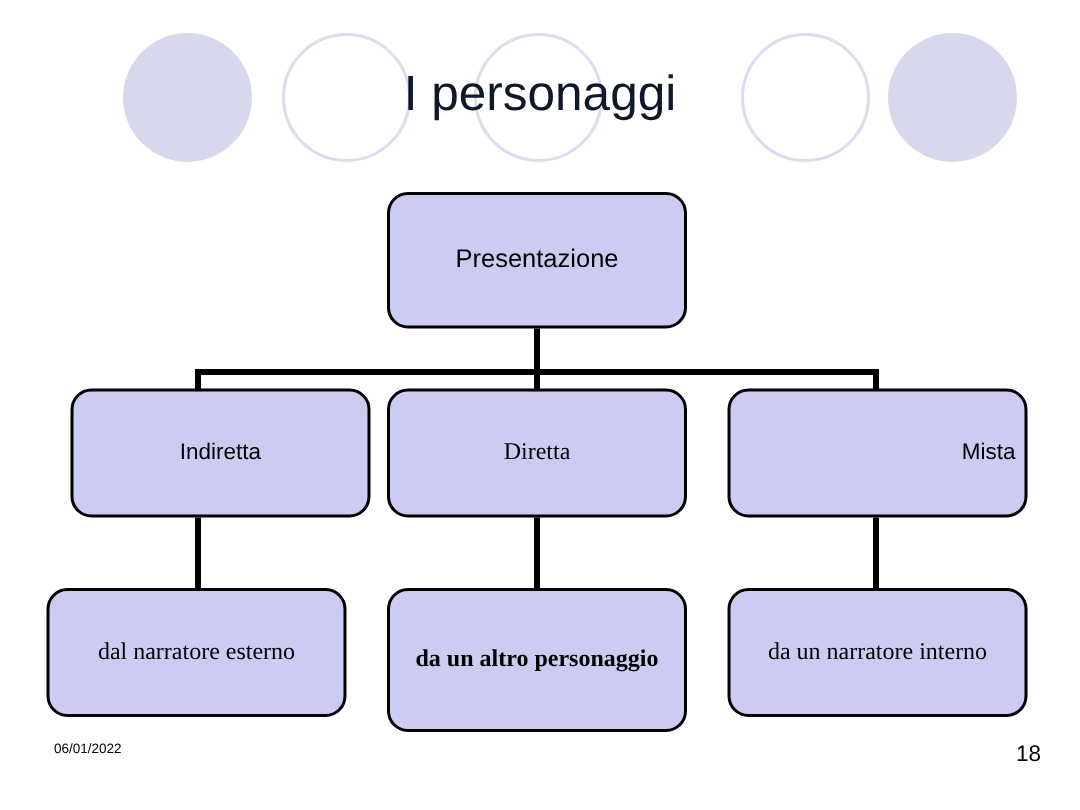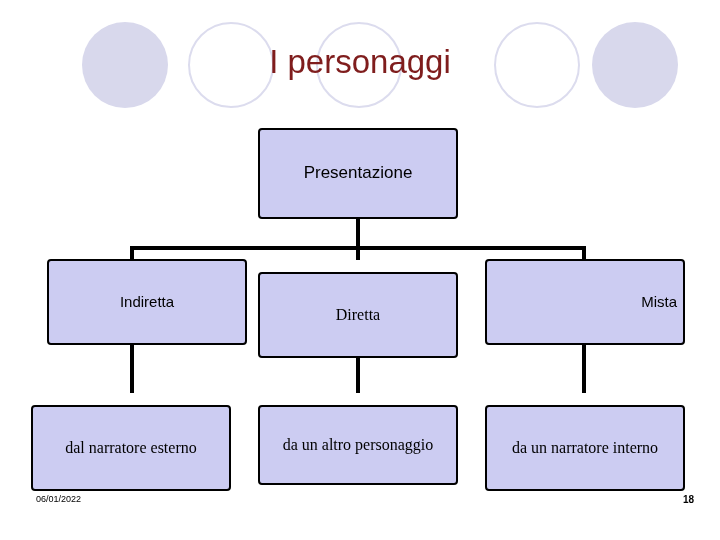--- a/index.html
+++ b/index.html
@@ -43,59 +43,58 @@
   }
 
   
   .title {
     position: absolute;
     left: 0;
     top: 42px;
     width: 720px;
     text-align: center;
     font-size: 33px;
-    color: #7f1d1d;
+    color: #0f172a;
     font-family: "Liberation Sans", sans-serif;
     line-height: 1.2;
     z-index: 5;
   }
 
   
   .chart {
     position: absolute;
     left: 0;
     top: 0;
     width: 720px;
     height: 540px;
   }
   .node {
     position: absolute;
     background: #ccccf2;
     border: 2px solid #000000;
-    border-radius: 4px;
+    border-radius: 14px;
     box-sizing: border-box;
     display: flex;
     align-items: center;
     justify-content: center;
     text-align: center;
     color: #000000;
     z-index: 3;
   }
   .node-root {
     font-family: "Liberation Sans", sans-serif;
     font-size: 17px;
   }
   .node-sans {
     font-family: "Liberation Sans", sans-serif;
     font-size: 15px;
   }
   .node-serif {
     font-family: "Liberation Serif", serif;
     font-size: 16px;
-    margin-top: 13px;
   }
   .node-inner {
     padding: 0 6px;
     line-height: 1.35;
   }
 
   .connector {
     position: absolute;
     background: #000000;
     z-index: 1;
@@ -107,24 +106,23 @@
     left: 36px;
     top: 494px;
     font-size: 9px;
     color: #000000;
     font-family: "Liberation Sans", sans-serif;
   }
   .footer-page {
     position: absolute;
     right: 26px;
     top: 494px;
-    font-size: 10px;
+    font-size: 15px;
     color: #000000;
     font-family: "Liberation Sans", sans-serif;
-    font-weight: bold;
   }
 </style>
 </head>
 <body>
 
 <div class="slide">
 
   <div class="deco-band">
     <div class="circle circle-filled" style="left:82px;  width:86px; height:86px;"></div>
     <div class="circle circle-outline" style="left:188px; width:86px; height:86px;"></div>
@@ -157,21 +155,21 @@
     <div class="node node-serif" style="left:258px; top:259px; width:200px; height:86px;">
       <span class="node-inner">Diretta</span>
     </div>
     <div class="node node-sans" style="left:485px; top:259px; width:200px; height:86px;justify-content:flex-end;">
       <span class="node-inner">Mista</span>
     </div>
 
     <div class="node node-serif" style="left:31px; top:392px; width:200px; height:86px;justify-content:center;">
       <span class="node-inner">dal narratore esterno</span>
     </div>
-    <div class="node node-serif" style="left:258px; top:392px; width:200px; height:80px;">
+    <div class="node node-serif" style="left:258px; top:392px; width:200px; height:96px;font-weight:bold;">
       <span class="node-inner">da un altro personaggio</span>
     </div>
     <div class="node node-serif" style="left:485px; top:392px; width:200px; height:86px;">
       <span class="node-inner">da un narratore interno</span>
     </div>
 
   </div>
 
   <div class="footer-date">06/01/2022</div>
   <div class="footer-page">18</div>

